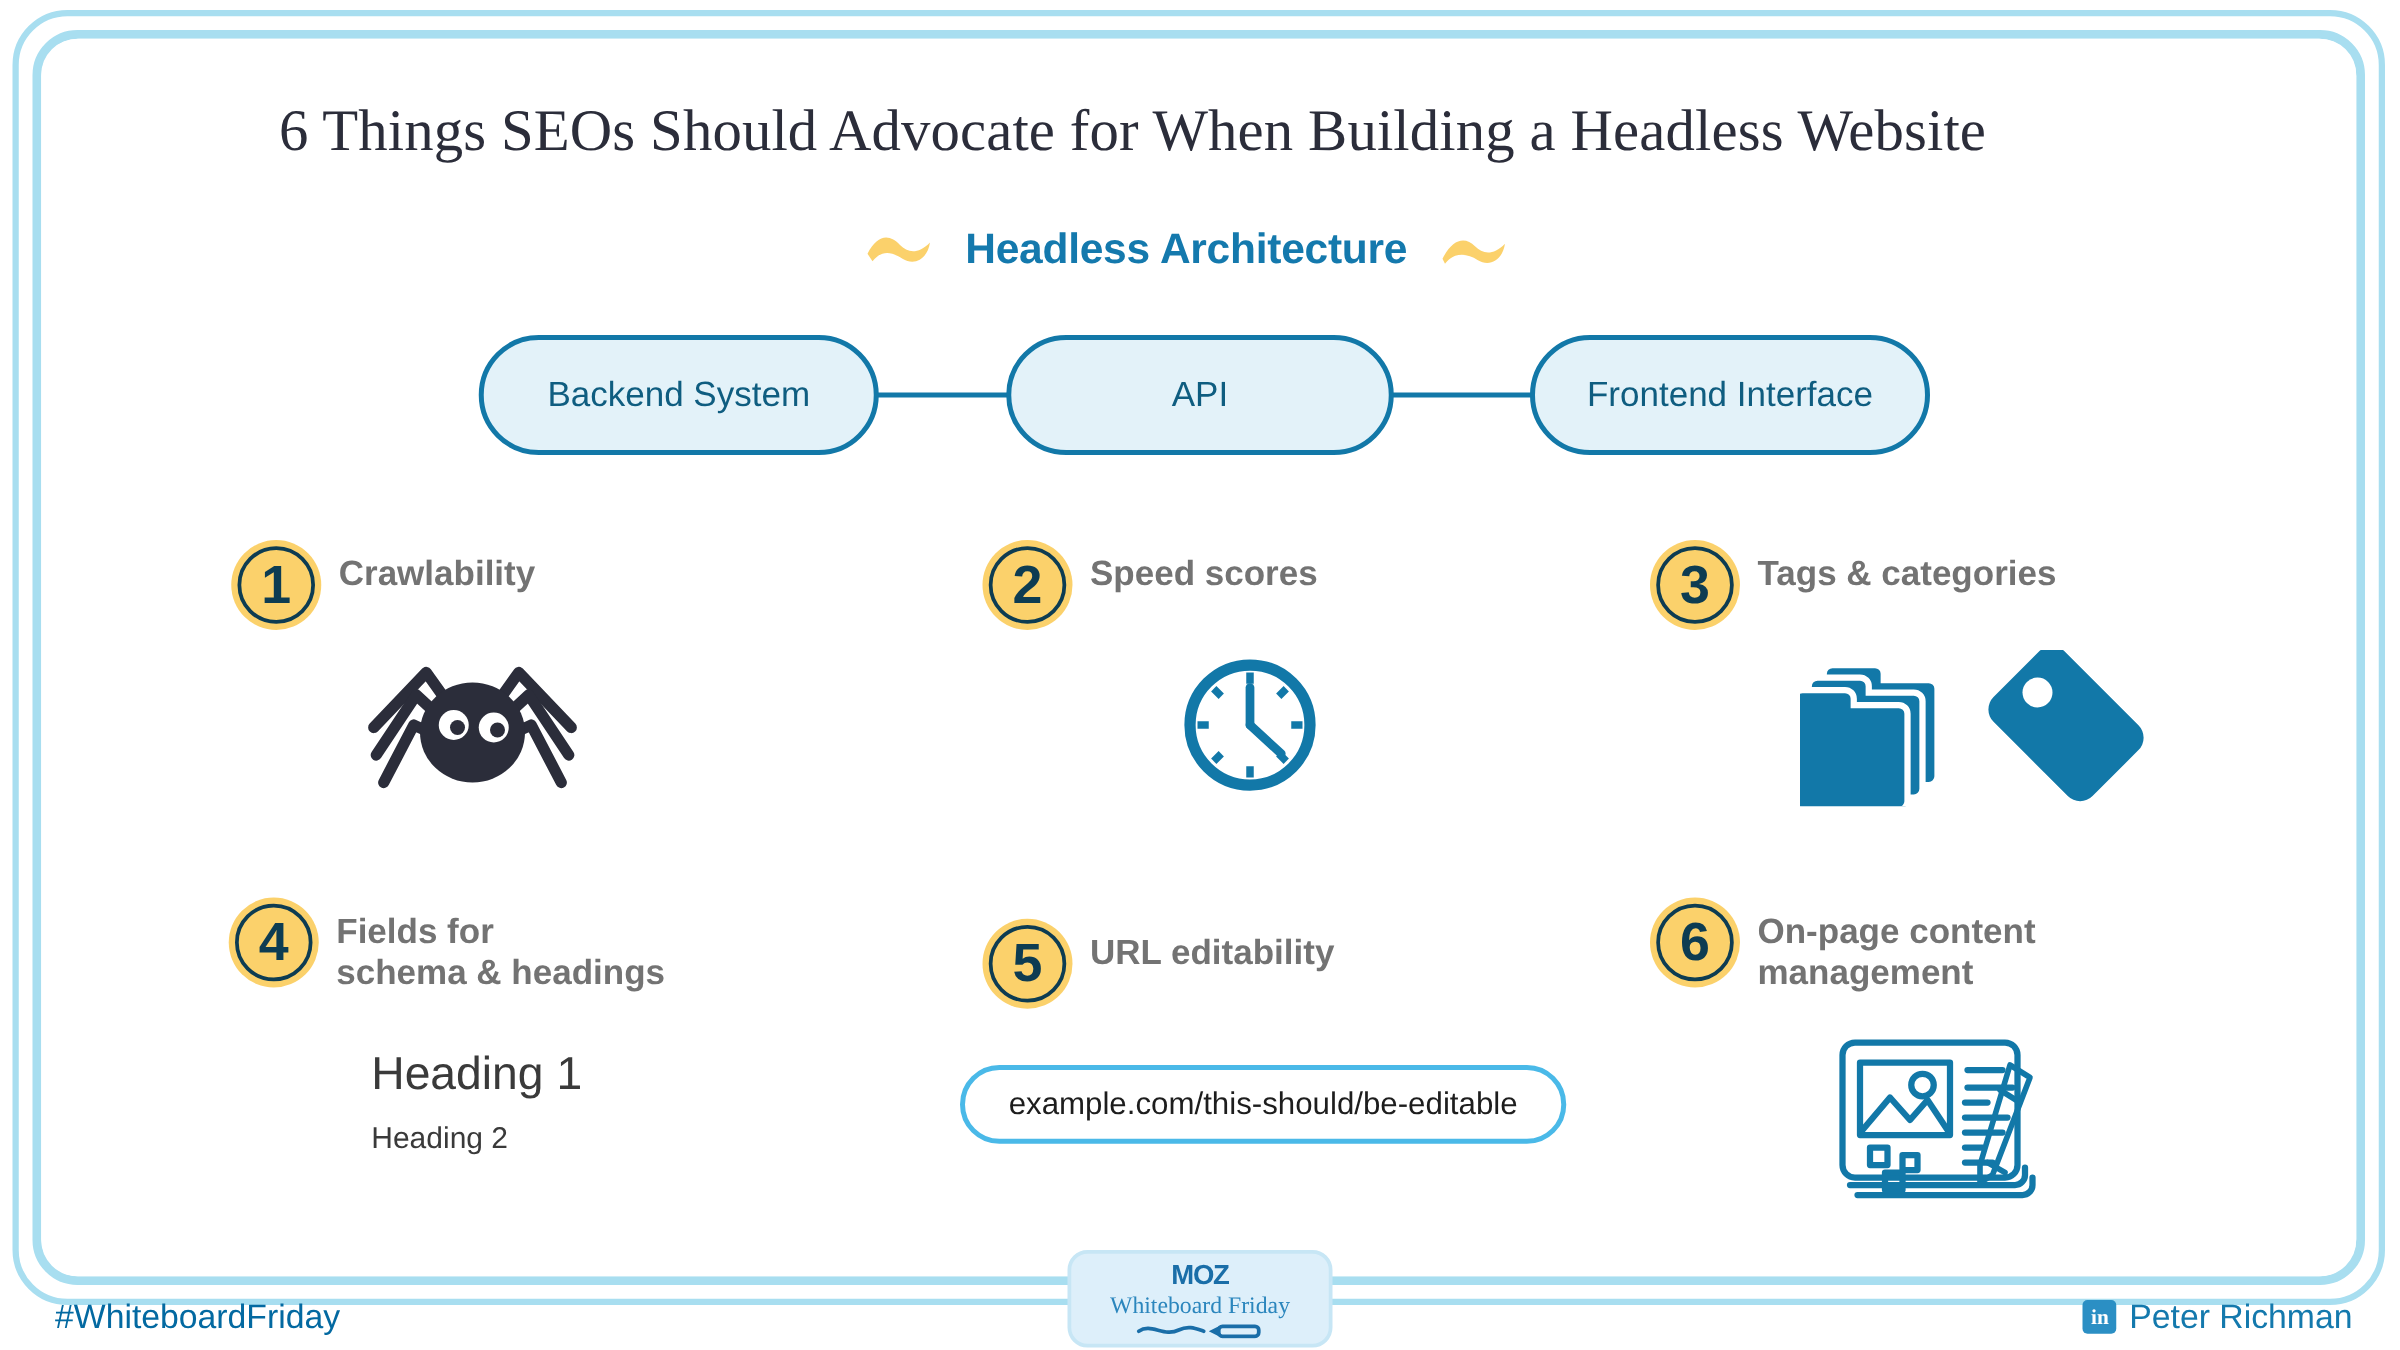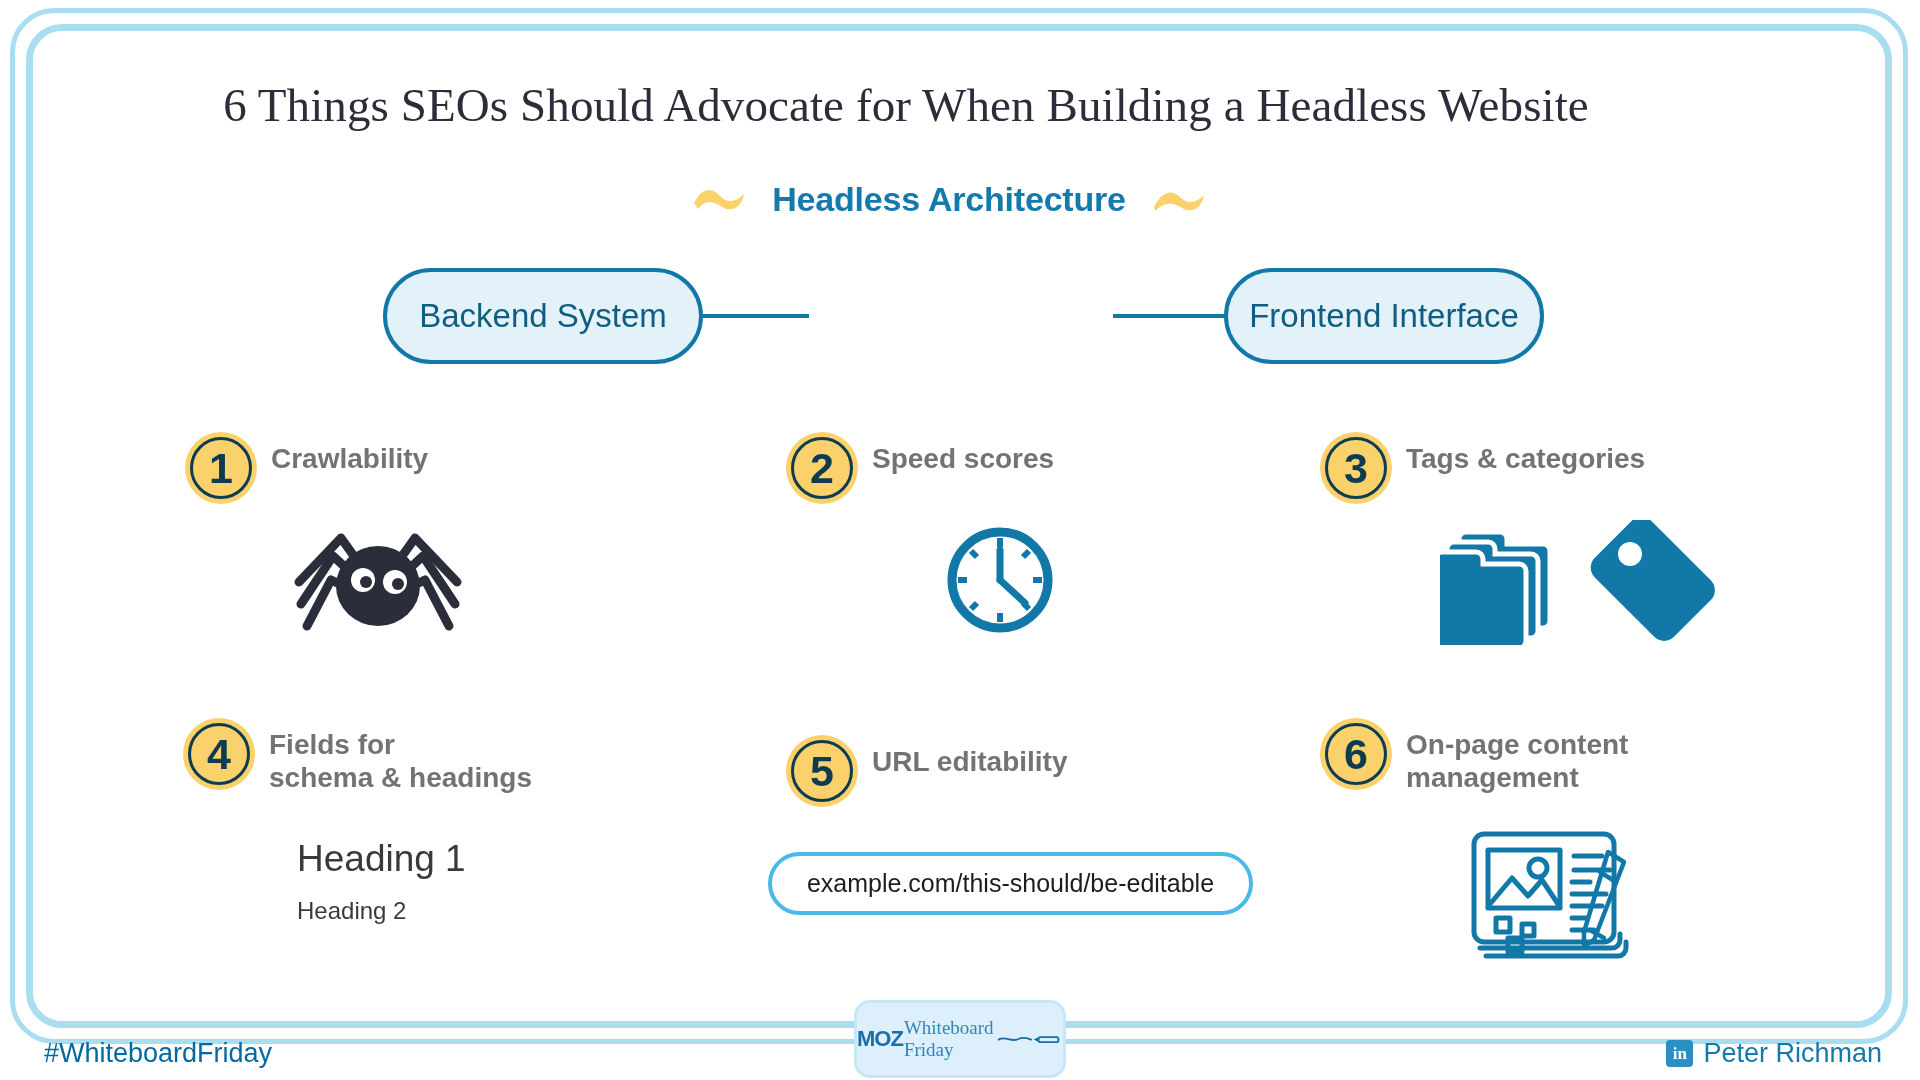--- a/index.html
+++ b/index.html
@@ -46,21 +46,21 @@
 
   
   #arch-diagram{
     position:absolute;left:0;top:268px;width:1920px;height:100px;
   }
   .arch-node{
     position:absolute;top:0;height:96px;
     border:4px solid #1278a8;border-radius:48px;
     background:#e3f2f9;box-sizing:border-box;
     display:flex;align-items:center;justify-content:center;
-    font-size:33px;color:#0f5d80;
+    font-size:28px;color:#0f5d80;
   }
   #arch-node-0{left:383px;width:320px;}
   #arch-node-1{left:805px;width:310px;}
   #arch-node-2{left:1224px;width:320px;}
   .arch-link{position:absolute;top:46px;height:4px;background:#1278a8;}
   #arch-link-0{left:701px;width:108px;}
   #arch-link-1{left:1113px;width:113px;}
 
   
   .item{position:absolute;}
@@ -127,21 +127,21 @@
     display:flex;align-items:center;justify-content:center;
     font-size:17px;font-weight:bold;color:#ffffff;line-height:1;
     font-family:"Liberation Serif", serif;
   }
 
   
   #moz-badge{
     position:absolute;left:854px;top:1000px;width:212px;height:78px;
     background:#ddeffa;border:3px solid #c7e6f5;
     border-radius:16px;box-sizing:border-box;
-    display:flex;flex-direction:row;align-items:center;
+    display:flex;flex-direction:column;align-items:center;
     justify-content:center;gap:1px;overflow:hidden;
   }
   #moz-wordmark{
     font-size:22px;font-weight:bold;color:#1a6ea8;letter-spacing:-1px;
     font-family:"Liberation Sans", sans-serif;
   }
   #moz-subtitle{
     font-size:19px;color:#2b86bd;font-family:"Liberation Serif", serif;
   }
 </style>
@@ -161,20 +161,21 @@
   <div id="arch-heading-text">Headless Architecture</div>
   <svg class="swash" viewBox="0 0 56 34">
     <path d="M4 24 C12 8, 22 6, 30 14 C36 20, 44 22, 54 12 C52 25, 42 31, 32 25 C24 20, 14 18, 6 28 Z" fill="#fbd16b"></path>
   </svg>
 </div>
 
 <div id="arch-diagram">
   <div class="arch-link" id="arch-link-0"></div>
   <div class="arch-link" id="arch-link-1"></div>
   <div class="arch-node" id="arch-node-0">Backend System</div>
+  <div class="arch-node" id="arch-node-1">API</div>
   <div class="arch-node" id="arch-node-2">Frontend Interface</div>
 </div>
 
 <div class="item" id="item-1">
   <div class="item-head">
     <div class="badge">
       <div class="ring"></div>
       <div class="num">1</div>
     </div>
     <div class="item-title">Crawlability</div>

